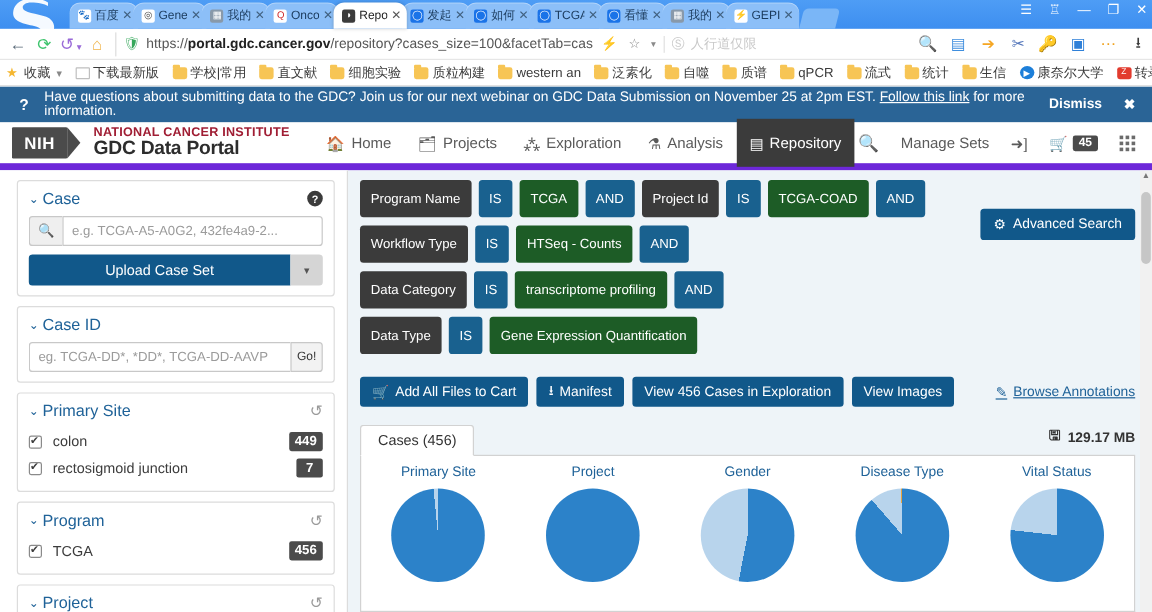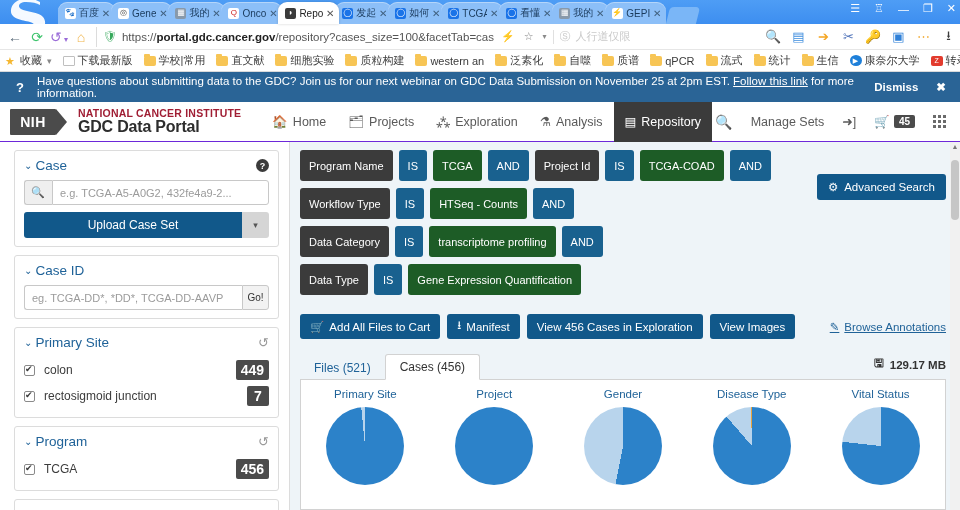--- a/index.html
+++ b/index.html
@@ -158,21 +158,21 @@
   .notice .qmark { font-weight: bold; font-size: 13px; margin-right: 13px; }
   .notice .ntext { flex: 1 1 auto; }
   .notice .nlink { color:#fff; text-decoration: underline; }
   .notice .dismiss { font-weight: bold; display:flex; align-items:center; gap:18px; font-size:11.5px;}
 
   .gdcheader {
     height: 40px;
     background: #fff;
     display: flex; align-items: center;
     padding-left: 10px;
-    border-bottom: 1px solid #6d28d9;
+    border-bottom: 6px solid #6d28d9;
   }
   .nih-logo {
     width: 46px; height: 26px;
     background: #4b4b4b;
     color: #fff;
     font-weight: bold; font-size: 14px;
     letter-spacing: .5px;
     display:flex; align-items:center; justify-content:center;
     position: relative;
     border-radius: 1px;
@@ -270,21 +270,21 @@
     width:11px;height:11px;border:1px solid #8a8a8a;border-radius:2px;
     margin-right:9px; flex:0 0 11px; background:#fff;
     position:relative;
   }
   .facet-item .cb.checked::after{
     content:"✔"; position:absolute; left:0px; top:-2px;
     font-size:9px; color:#3c3c3c;
   }
   .facet-item .fname { flex:1 1 auto; }
   .count-badge {
-    background:#4b4b4b; color:#fff; font-size:14px; font-weight:bold;
+    background:#4b4b4b; color:#fff; font-size:11px; font-weight:bold;
     padding:2px 5px; border-radius:2px; min-width:22px; text-align:center;
   }
 
   
   .main {
     flex: 1 1 auto;
     padding: 8px 14px 0 10px;
     overflow: hidden;
     position: relative;
   }
@@ -738,21 +738,20 @@
           <div class="abtn">
             <span>View Images</span>
           </div>
           <div class="browse-annot">
             <span style="text-decoration:none;">✎</span>
             <span>Browse Annotations</span>
           </div>
         </div>
 
         <div class="tabsrow">
-          <div class="dtab">Files (521)</div>
           <div class="dtab active">Cases (456)</div>
           <div class="filesize">
             <span>🖫</span>
             <span>129.17 MB</span>
           </div>
         </div>
 
         <div class="charts-card" id="charts-card">
             <div class="chart-cell">
               <div class="chart-title">Primary Site</div>

